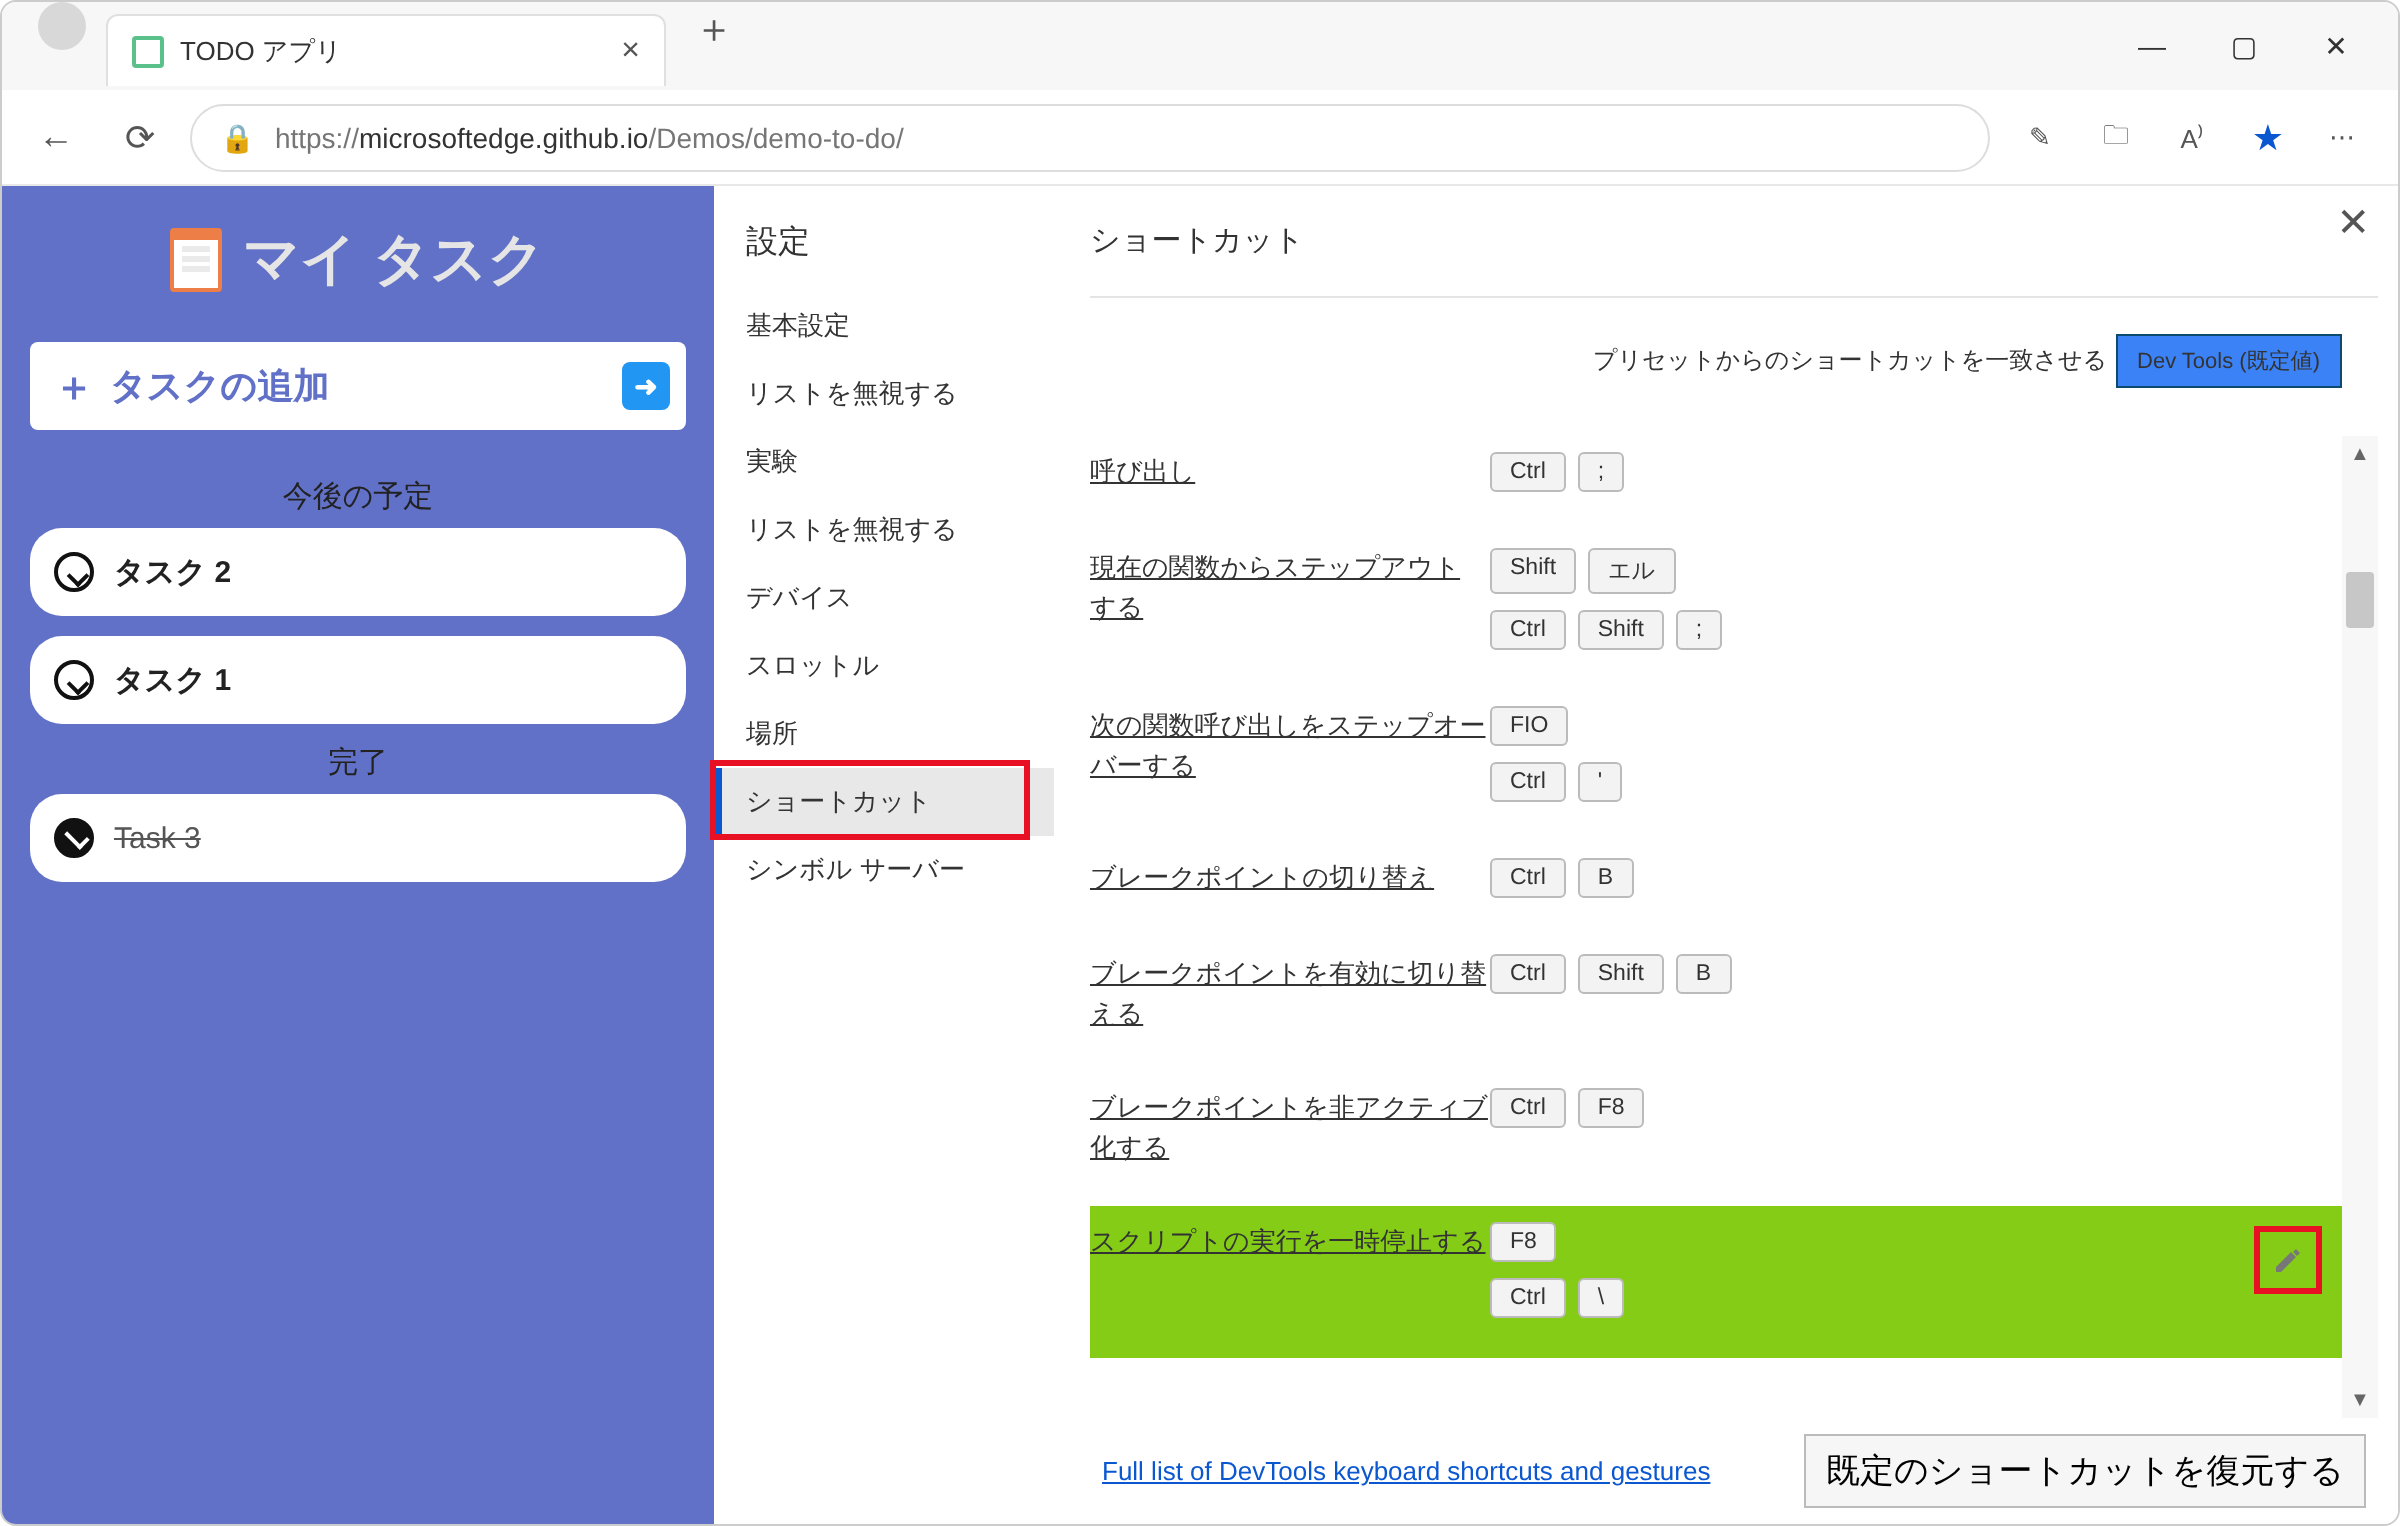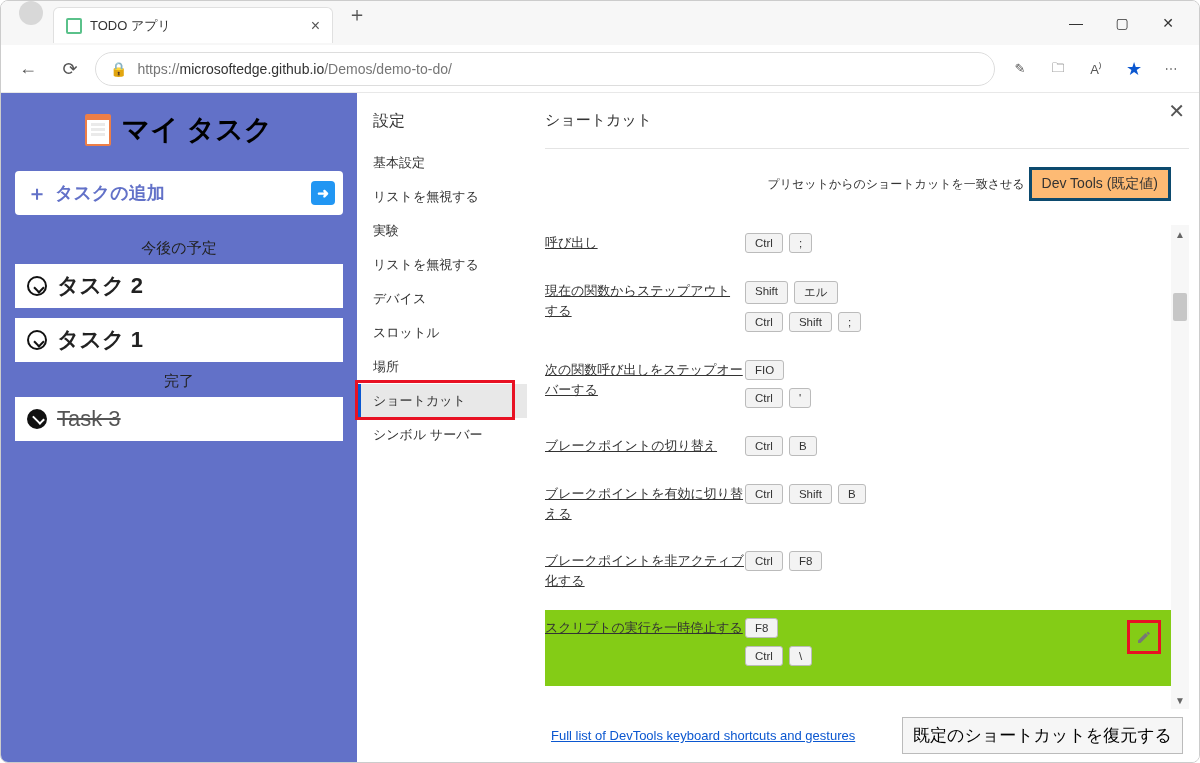--- a/index.html
+++ b/index.html
@@ -108,21 +108,21 @@
   border-top: 6px solid #ed7e47;
   border-radius: 2px;
   position: relative;
 }
 .notepad::after {
   content: "";
   position: absolute; left: 4px; right: 4px; top: 3px;
   height: 3px; background: #eaeaea;
   box-shadow: 0 5px #eaeaea, 0 10px #eaeaea;
 }
-.todo-title { font-size: 28px; font-weight: 700; color: #000000; }
+.todo-title { font-size: 28px; font-weight: 700; color: #e5e5e5; }
 .add-task {
   background: #fff;
   border-radius: 4px;
   height: 44px;
   display: flex;
   align-items: center;
   padding: 0 12px;
   font-size: 18px;
   color: #6271c8;
   font-weight: 600;
@@ -130,23 +130,23 @@
   margin-bottom: 24px;
 }
 .add-task .plus { color: #6271c8; font-size: 20px; margin-right: 8px; font-weight: 800; }
 .add-task .arrow-btn {
   position: absolute; right: 8px; top: 50%; transform: translateY(-50%);
   width: 24px; height: 24px; background: #2196f3; border-radius: 4px;
   display: flex; align-items: center; justify-content: center; color: #fff; font-size: 14px;
 }
 .section-label { text-align: center; color: #222; font-size: 15px; margin: 10px 0 6px; }
 .task {
-  background: #fff; border-radius: 0; height: 44px;
+  background: #fff; border-radius: 16px; height: 44px;
   display: flex; align-items: center; padding: 0 12px;
-  font-size: 22px; font-weight: 600; margin-bottom: 10px;
+  font-size: 15px; font-weight: 600; margin-bottom: 10px;
 }
 .task .circle {
   width: 20px; height: 20px; border: 2.5px solid #111; border-radius: 50%;
   margin-right: 10px; position: relative;
 }
 .task .circle::after { content: ""; position: absolute; width: 6px; height: 6px; border-bottom: 2.5px solid #111; border-left: 2.5px solid #111; top: 6px; left: 6px; transform: rotate(-45deg); }
 .task.done .circle { background: #111; border-color: #111; }
 .task.done .circle::after { border-color: #fff; width: 5px; height: 9px; border-width: 0 0 2.5px 2.5px; top: 2px; left: 6px; }
 .task.done .label { text-decoration: line-through; color: #555; font-weight: 400; }
 
@@ -189,21 +189,21 @@
   font-size: 20px; color: #555; cursor: pointer;
 }
 .main-title { font-size: 15px; color: #333; margin-bottom: 4px; }
 .hr { border: none; border-top: 1px solid #e4e4e4; margin: 14px 0 18px; }
 .preset-row {
   display: flex; justify-content: flex-end; align-items: center;
   gap: 4px; font-size: 12px; color: #333; margin-bottom: 24px;
   padding-right: 18px;
 }
 .preset-select {
-  border: 3px solid #0c4a6e; padding: 5px 10px; font-size: 14px; background: #fdba74;
+  border: 1px solid #0c4a6e; padding: 5px 10px; font-size: 11px; background: #3b82f6;
 }
 .shortcuts-scroll {
   flex: 1;
   overflow-y: hidden;
   position: relative;
   padding-right: 24px;
 }
 .sc-row {
   display: flex;
   padding: 8px 0 20px;

